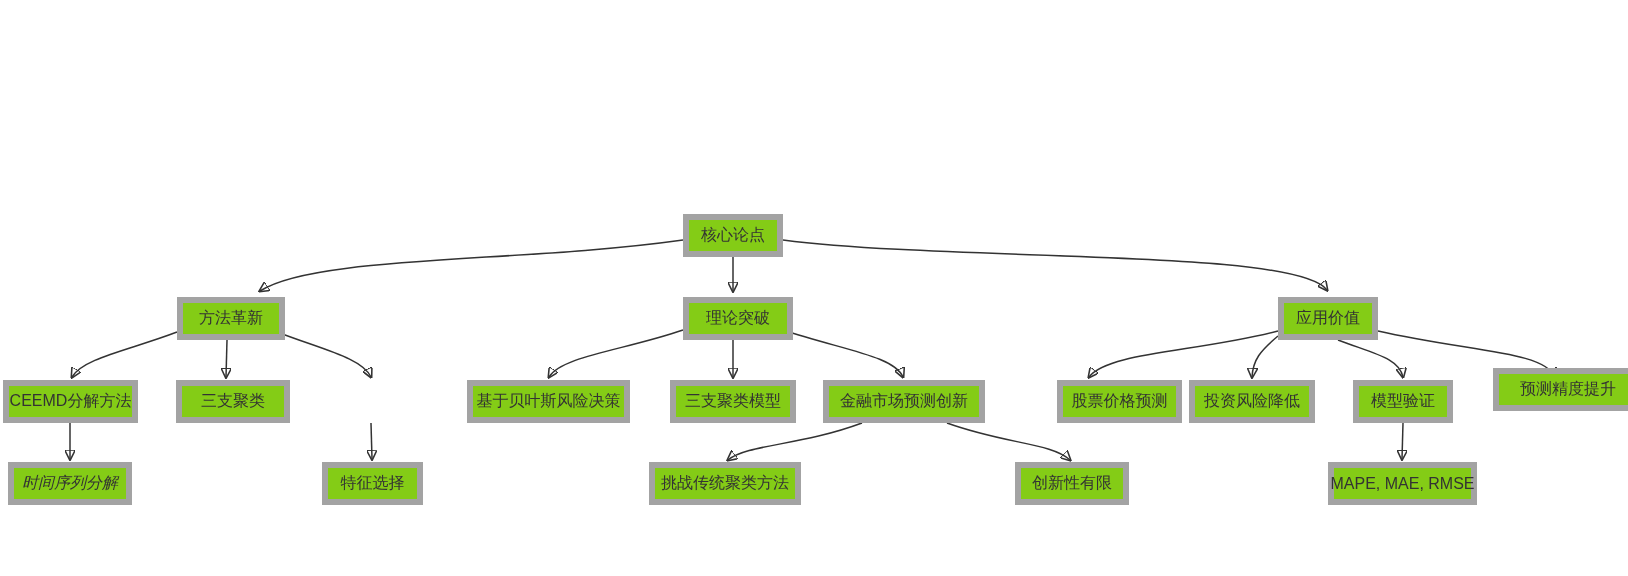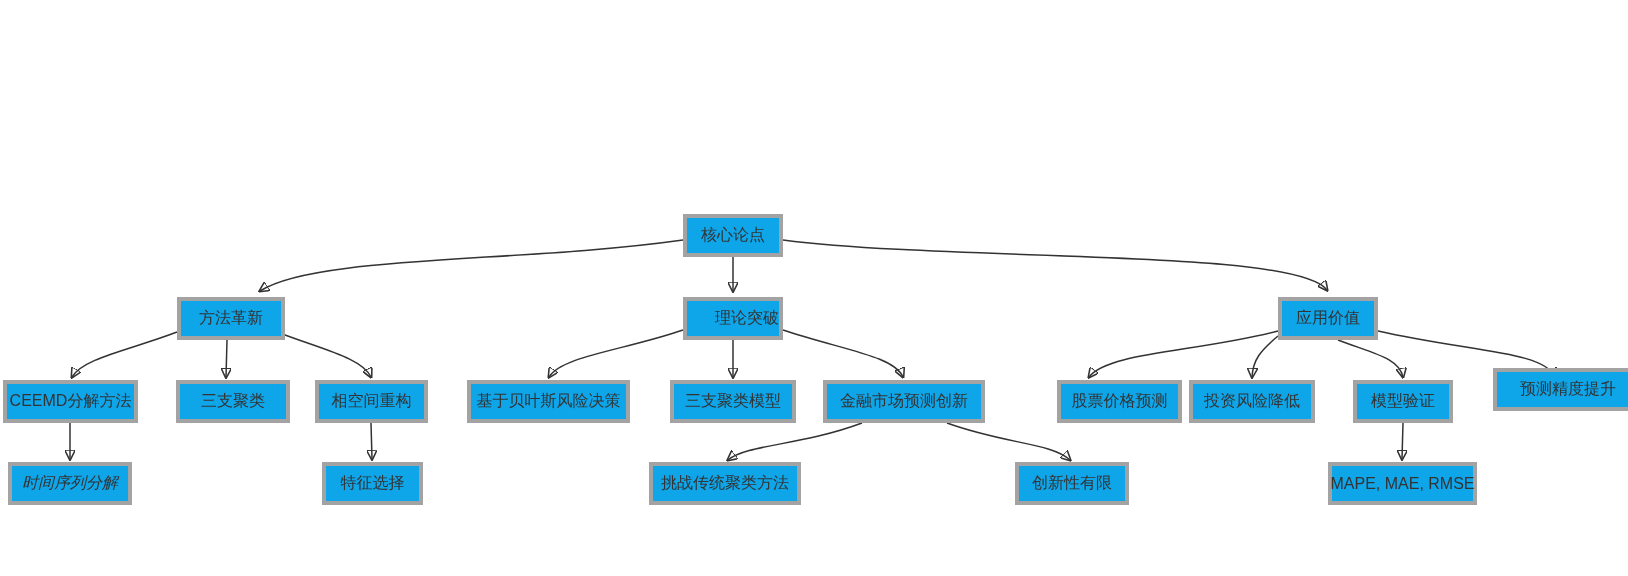--- a/index.html
+++ b/index.html
@@ -23,22 +23,22 @@
   }
   .edges path, .edges line {
     stroke: #333333;
     stroke-width: 1.5;
     fill: none;
   }
   .node {
     position: absolute;
     box-sizing: border-box;
     height: 43px;
-    background: #0ea5e9;
-    border: 4px solid #a3a3a3;
+    background: #84cc16;
+    border: 6px solid #a3a3a3;
     display: flex;
     align-items: center;
     justify-content: center;
     color: #333333;
     font-size: 16px;
     white-space: nowrap;
   }
 </style>
 </head>
 <body>
@@ -70,34 +70,31 @@
     <path d="M 947 423 C 1005 444, 1052 443, 1070 460" marker-end="url(#arrow)"></path>
     <path d="M 1403 423 L 1402 459" marker-end="url(#arrow)"></path>
   </svg>
 
   <div class="node" style="left:683px; top:214px; width:100px;">
     <span>核心论点</span>
   </div>
   <div class="node" style="left:177px; top:297px; width:108px;">
     <span>方法革新</span>
   </div>
-  <div class="node" style="left:683px; top:297px; width:100px;justify-content:flex-end;">
+  <div class="node" style="left:683px; top:297px; width:110px;">
     <span>理论突破</span>
   </div>
   <div class="node" style="left:1278px; top:297px; width:100px;">
     <span>应用价值</span>
   </div>
   <div class="node" style="left:3px; top:380px; width:135px;">
     <span>CEEMD分解方法</span>
   </div>
   <div class="node" style="left:176px; top:380px; width:114px;">
     <span>三支聚类</span>
-  </div>
-  <div class="node" style="left:315px; top:380px; width:113px;">
-    <span>相空间重构</span>
   </div>
   <div class="node" style="left:467px; top:380px; width:163px;">
     <span>基于贝叶斯风险决策</span>
   </div>
   <div class="node" style="left:670px; top:380px; width:126px;">
     <span>三支聚类模型</span>
   </div>
   <div class="node" style="left:823px; top:380px; width:162px;">
     <span>金融市场预测创新</span>
   </div>

